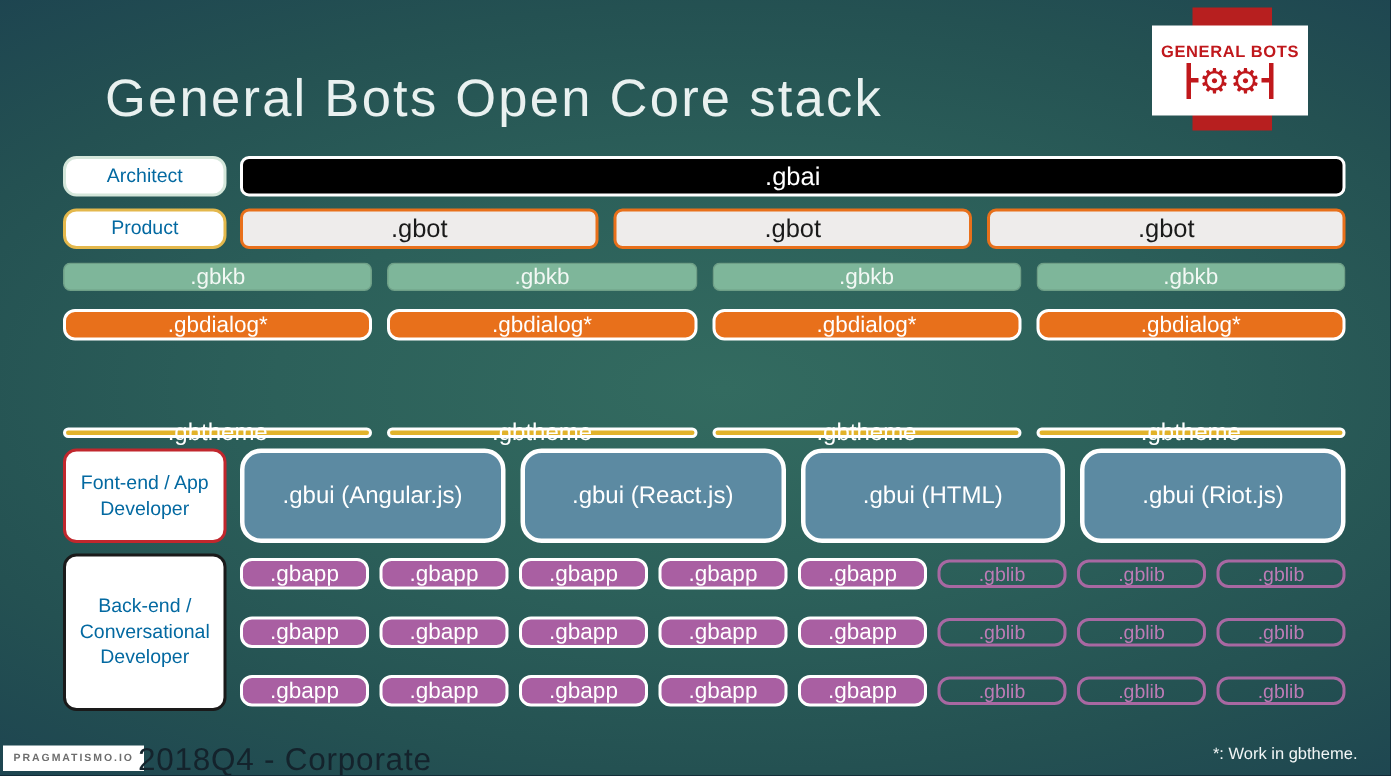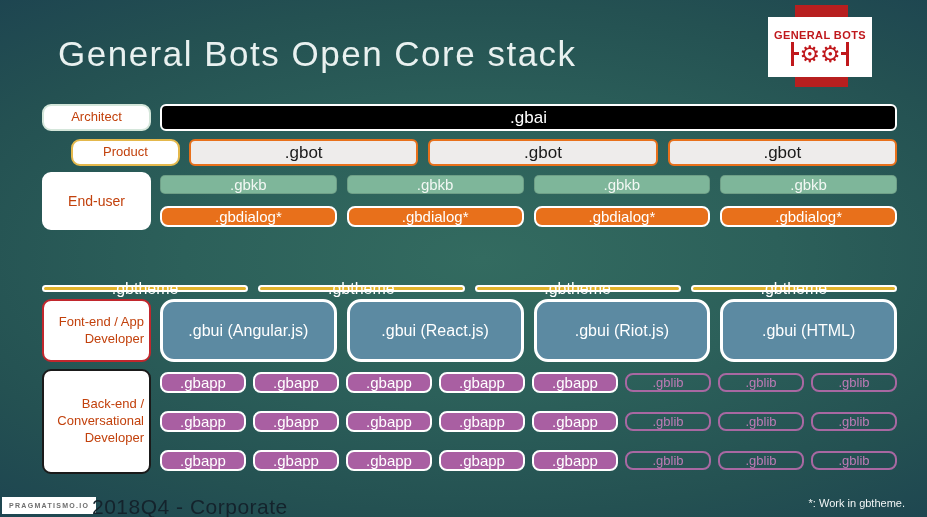--- a/index.html
+++ b/index.html
@@ -3,58 +3,58 @@
 <meta charset="utf-8">
 <style>
   html,body { margin:0; padding:0; background:#0e2230; }
   .slide {
     position:relative; width:927px; height:517px; overflow:hidden;
     font-family:"Liberation Sans", sans-serif;
     background: radial-gradient(ellipse 115% 95% at 52% 50%,
       #336b60 0%, #2c605a 28%, #245152 52%, #1c4250 74%, #15364a 100%);
   }
   .title {
-    position:absolute; left:58px; top:34px; margin:0;
+    position:absolute; left:58px; top:34px; margin:12px;
     font-size:35px; font-weight:400; letter-spacing:1.5px; color:#e9f1f0;
   }
   
   .logo-ribbon { position:absolute; top:5px; right:79px; width:53px; height:82px; background:#b71f1f; }
   .logo-card {
     position:absolute; top:17px; right:55px; width:104px; height:60px; background:#fff;
     display:flex; flex-direction:column; align-items:center; justify-content:center; gap:1px;
   }
   .logo-brand { font-size:11px; font-weight:bold; color:#c0181c; letter-spacing:0.4px; }
   .gear-row { display:flex; align-items:center; color:#c0181c; }
   .gear { font-size:23px; line-height:22px; }
   .vbar { width:3px; height:24px; background:#c0181c; }
   .hbar { width:5px; height:3px; background:#c0181c; }
   
   .grid { position:absolute; left:42px; top:104px; width:855px; }
   .row { display:flex; align-items:stretch; }
   .lbl {
     width:109px; min-width:109px; margin-right:9px; box-sizing:border-box;
     background:#fff; border:2px solid #fff; border-radius:9px;
-    display:flex; align-items:center; justify-content:center; text-align:right;
-    font-size:13px; line-height:1.3; color:#c2410c; padding:2px 5px;
+    display:flex; align-items:center; justify-content:center; text-align:center;
+    font-size:13px; line-height:1.3; color:#0369a1; padding:2px 5px;
   }
   .lbl-architect { border-color:#d4e6da; }
   .lbl-product   { border-color:#e4b84c; }
   .lbl-enduser   { border-color:#ffffff; font-size:14px; }
   .lbl-designers { border-color:#cc7fc5; }
   .lbl-frontend  { border-color:#c1272d; }
   .lbl-backend   { border-color:#1a1a1a; }
   .content { flex:1; display:flex; gap:10px; min-width:0; }
   .content-col { flex:1; display:flex; flex-direction:column; min-width:0; }
   .subrow { display:flex; gap:10px;align-items:center; }
   .box {
     flex:1; display:flex; align-items:center; justify-content:center;
     box-sizing:border-box; white-space:nowrap; min-width:0;
   }
   .row-architect { height:27px; margin-bottom:8px; }
-  .row-product   { height:27px; margin-bottom:6px;margin-left:29px; }
+  .row-product   { height:27px; margin-bottom:6px; }
   .row-enduser   { margin-bottom:7px; }
   .row-designers { height:55px; margin-bottom:7px; }
   .row-frontend  { height:63px; margin-bottom:7px; }
   .sub-gbkb    { height:25px; }
   .sub-gbdialog{ height:27px; margin-top:6px; }
   .sub-app     { height:27px; }
   .sub-app + .sub-app { margin-top:12px; }
   .gbai    { background:#000; border:2px solid #fff; border-radius:6px; color:#fff; font-size:17px; }
   .gbot    { background:#eeeceb; border:2px solid #e8701b; border-radius:6px; color:#1a1a1a; font-size:17px; }
   .gbkb    { background:#7eb69a; border:1px solid rgba(0,0,0,0.12); border-radius:5px; color:#f2f8f4; font-size:15px; }
@@ -107,21 +107,20 @@
     <div class="row row-product">
       <div class="lbl lbl-product">Product</div>
       <div class="content">
         <div class="box gbot">.gbot</div>
         <div class="box gbot">.gbot</div>
         <div class="box gbot">.gbot</div>
       </div>
     </div>
 
     <div class="row row-enduser">
-      <div class="lbl lbl-enduser">End-user</div>
       <div class="content-col">
         <div class="subrow sub-gbkb">
           <div class="box gbkb">.gbkb</div>
           <div class="box gbkb">.gbkb</div>
           <div class="box gbkb">.gbkb</div>
           <div class="box gbkb">.gbkb</div>
         </div>
         <div class="subrow sub-gbdialog">
           <div class="box gbdialog">.gbdialog*</div>
           <div class="box gbdialog">.gbdialog*</div>
@@ -138,22 +137,22 @@
         <div class="box gbtheme">.gbtheme</div>
         <div class="box gbtheme">.gbtheme</div>
       </div>
     </div>
 
     <div class="row row-frontend">
       <div class="lbl lbl-frontend">Font-end / App Developer</div>
       <div class="content">
         <div class="box gbui">.gbui (Angular.js)</div>
         <div class="box gbui">.gbui (React.js)</div>
+        <div class="box gbui">.gbui (HTML)</div>
         <div class="box gbui">.gbui (Riot.js)</div>
-        <div class="box gbui">.gbui (HTML)</div>
       </div>
     </div>
 
     <div class="row row-backend">
       <div class="lbl lbl-backend">Back-end / Conversational Developer</div>
       <div class="content-col">
         <div class="subrow sub-app app-box">
           <div class="box gbapp">.gbapp</div>
           <div class="box gbapp">.gbapp</div>
           <div class="box gbapp">.gbapp</div>

